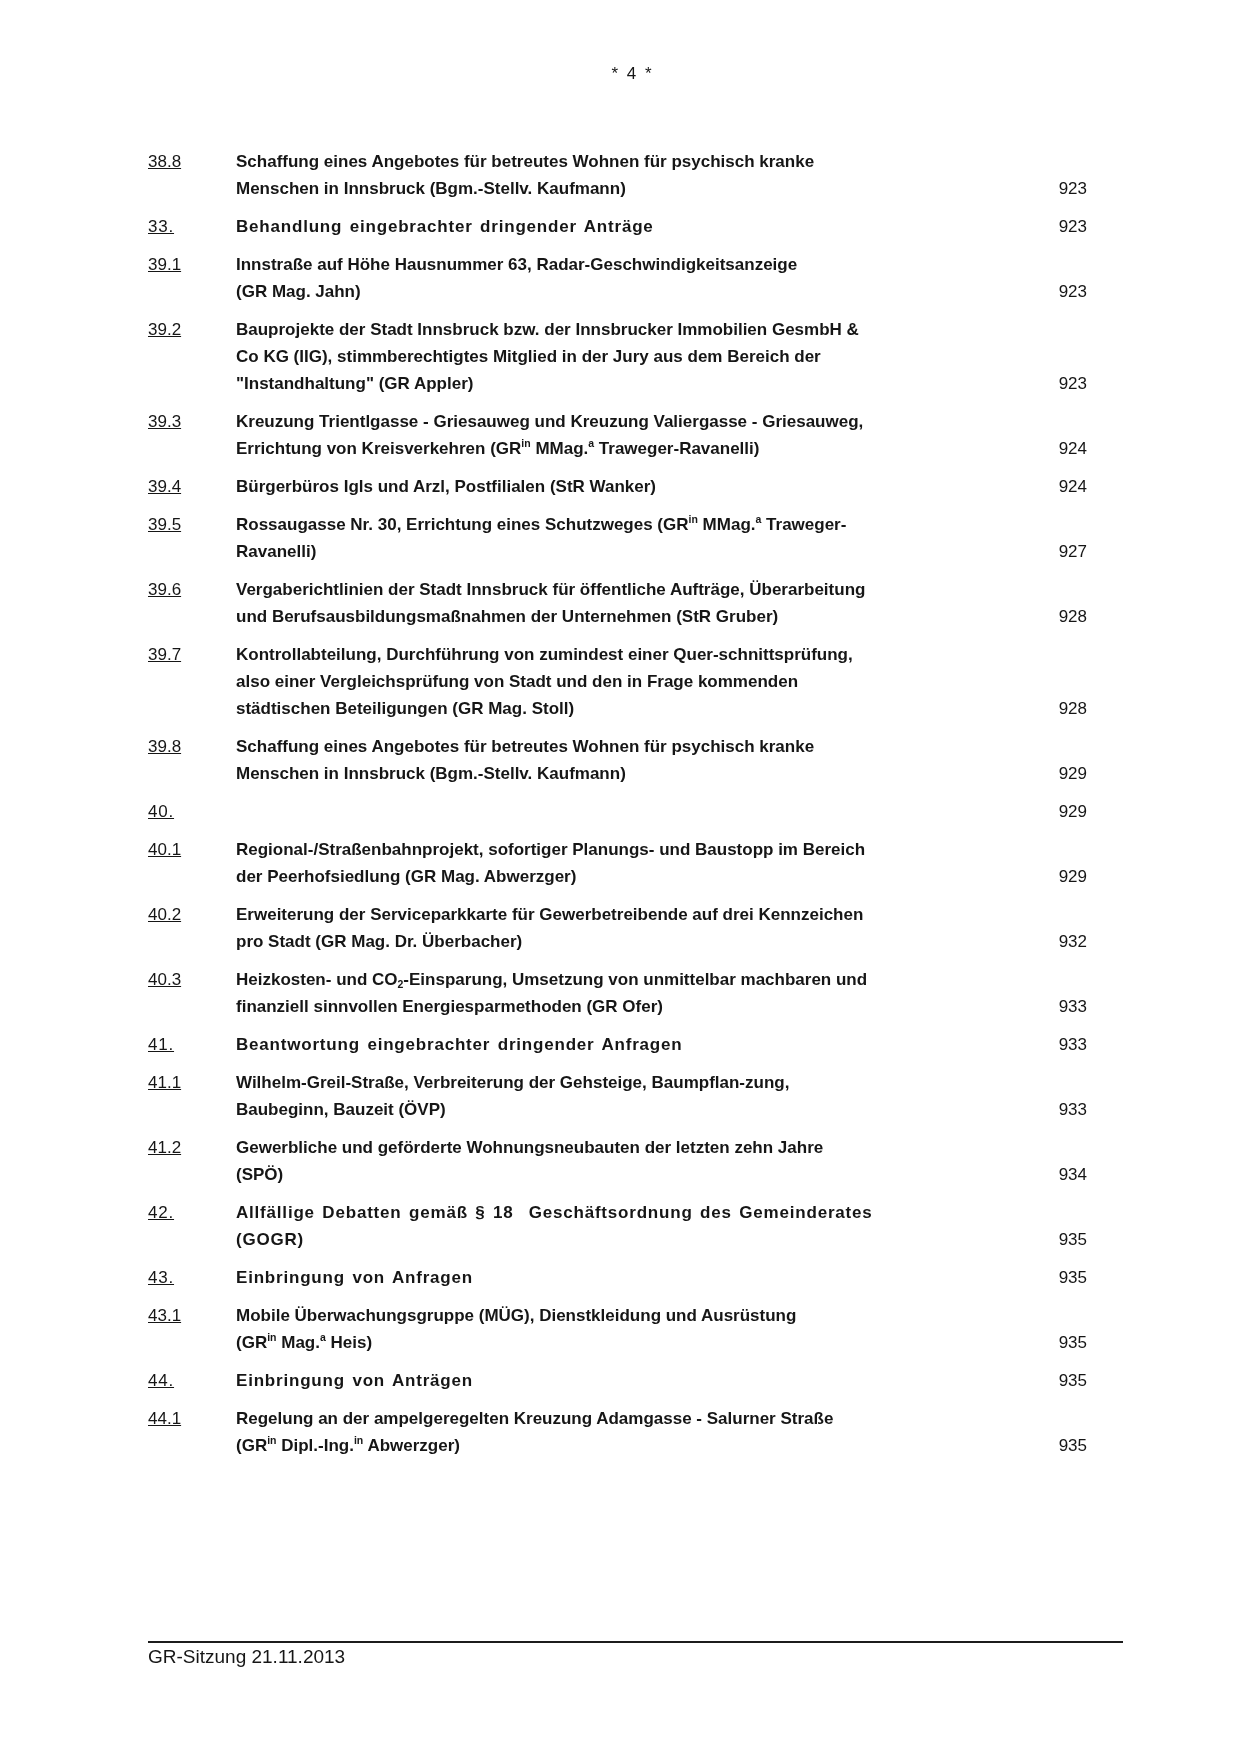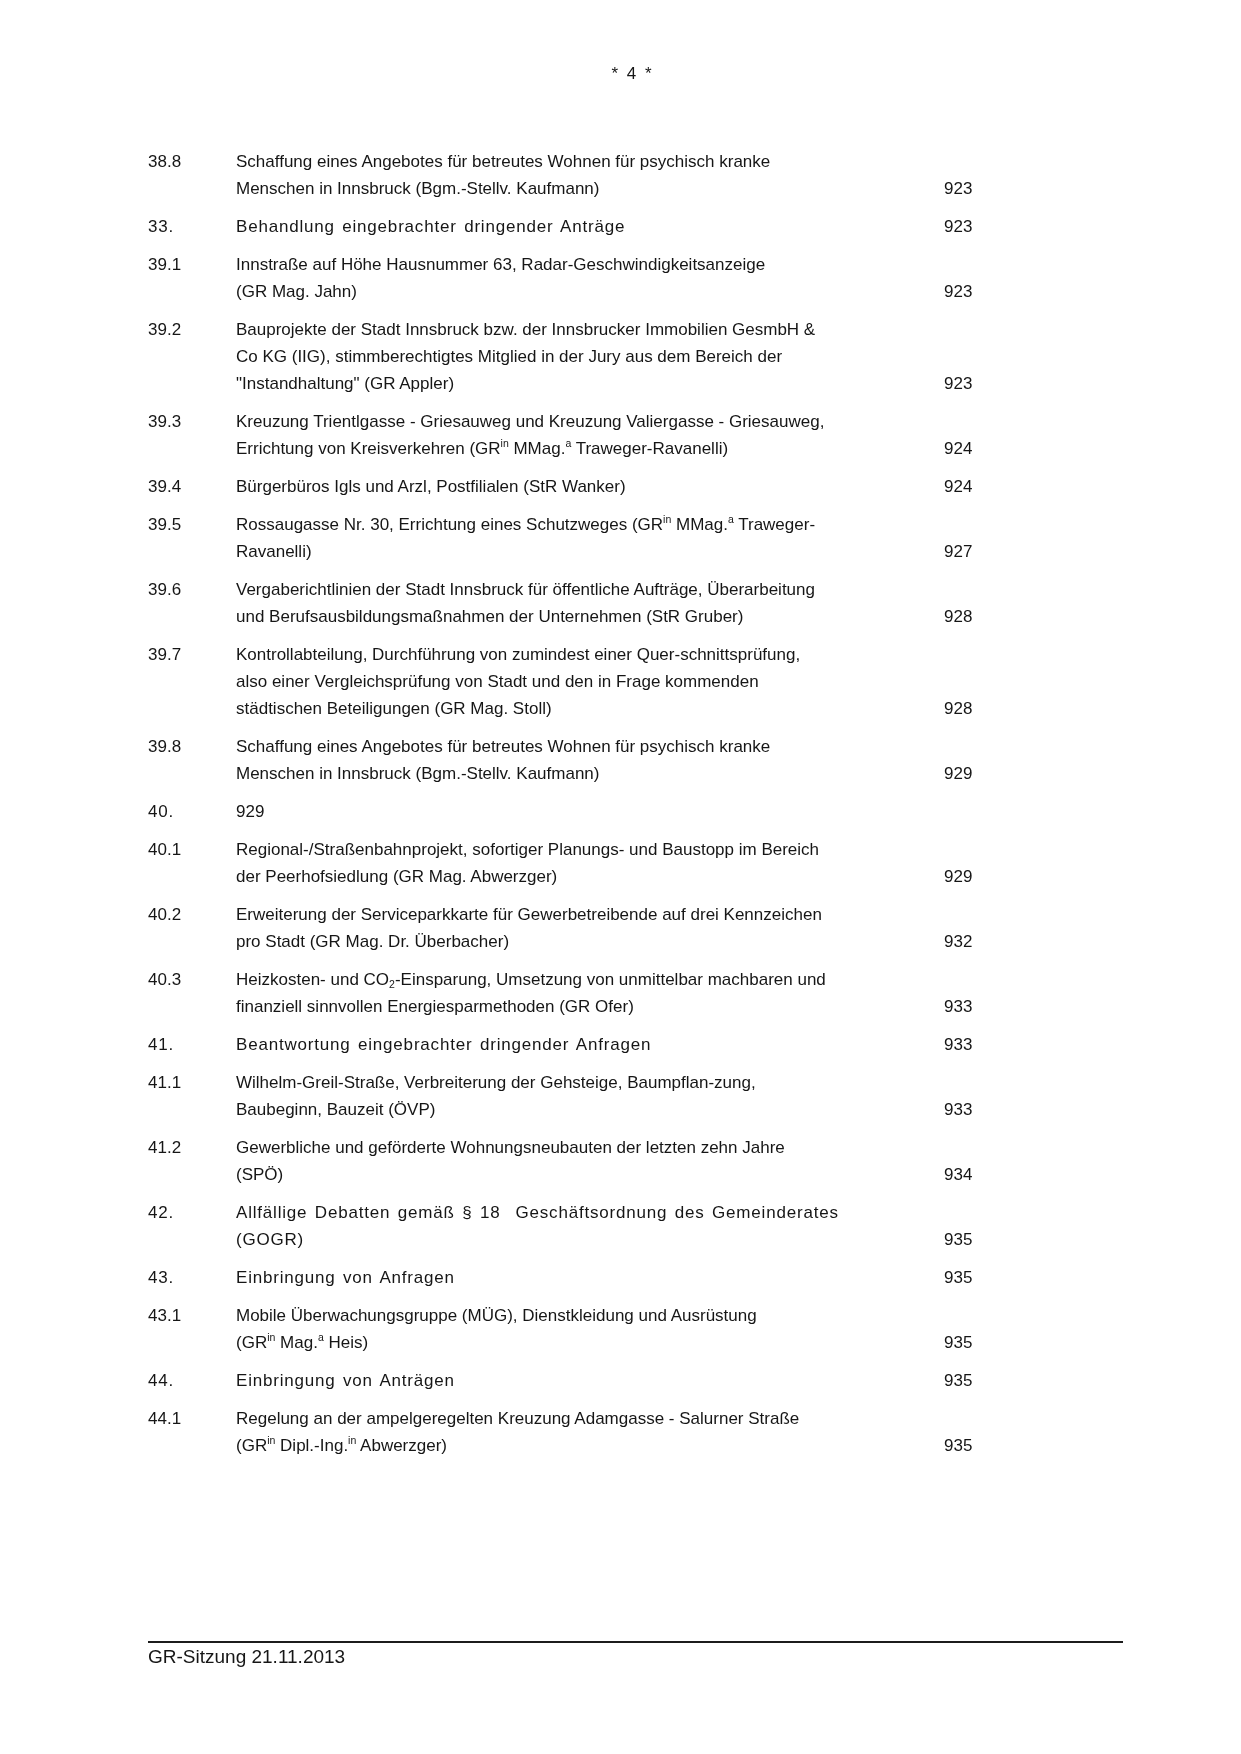--- a/index.html
+++ b/index.html
@@ -25,23 +25,23 @@
   }
   .toc {
     position: absolute;
     left: 148px;
     top: 148px;
     width: 939px;
     font-size: 17px;
     line-height: 27px;
   }
   .toc-row { display: flex; margin-bottom: 11px; }
-  .toc-row .num { width: 88px; flex: 0 0 88px; }
-  .toc-row .text { width: 708px; flex: 0 0 708px; }
-  .toc-row .pageno { flex: 1 1 auto; align-self: flex-end; }
+  .toc-row .num { width: 88px; flex: 0 0 88px; text-decoration: underline; }
+  .toc-row .text { width: 708px; flex: 0 0 708px; font-weight: bold; }
+  .toc-row .pageno { flex: 1 1 auto; text-align: right; align-self: flex-end; }
   .toc-row.main .num,
   .toc-row.main .text { letter-spacing: 0.8px; word-spacing: 2px; }
   .sup { font-size: 10.5px; vertical-align: 7px; line-height: 0; }
   .sub { font-size: 10.5px; vertical-align: -3px; line-height: 0; }
   .page-footer {
     position: absolute;
     left: 148px;
     top: 1641px;
     width: 975px;
     border-top: 2px solid #1c1c1c;

